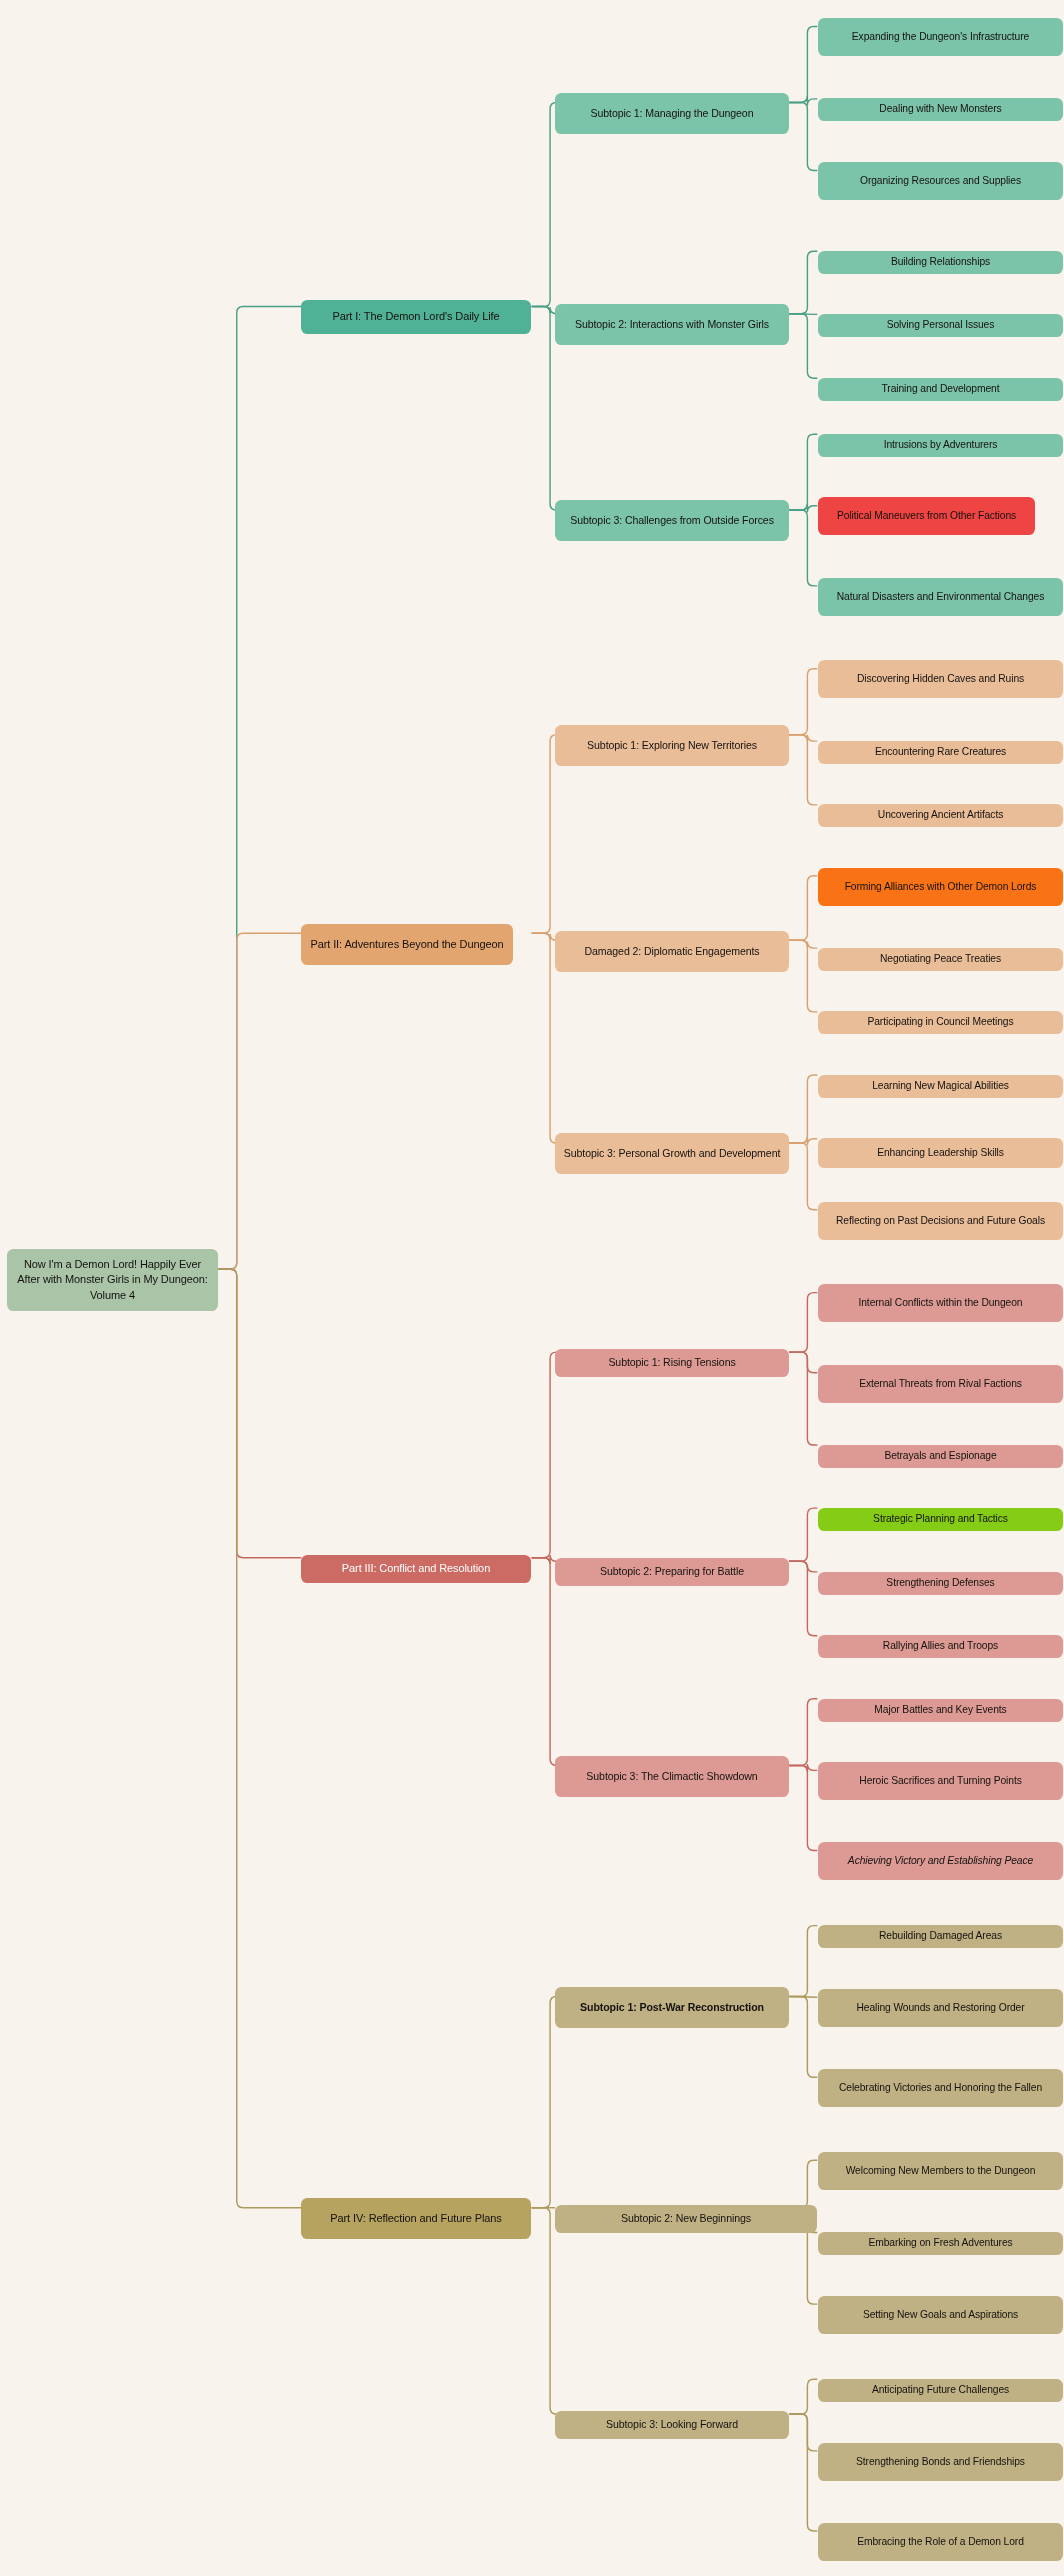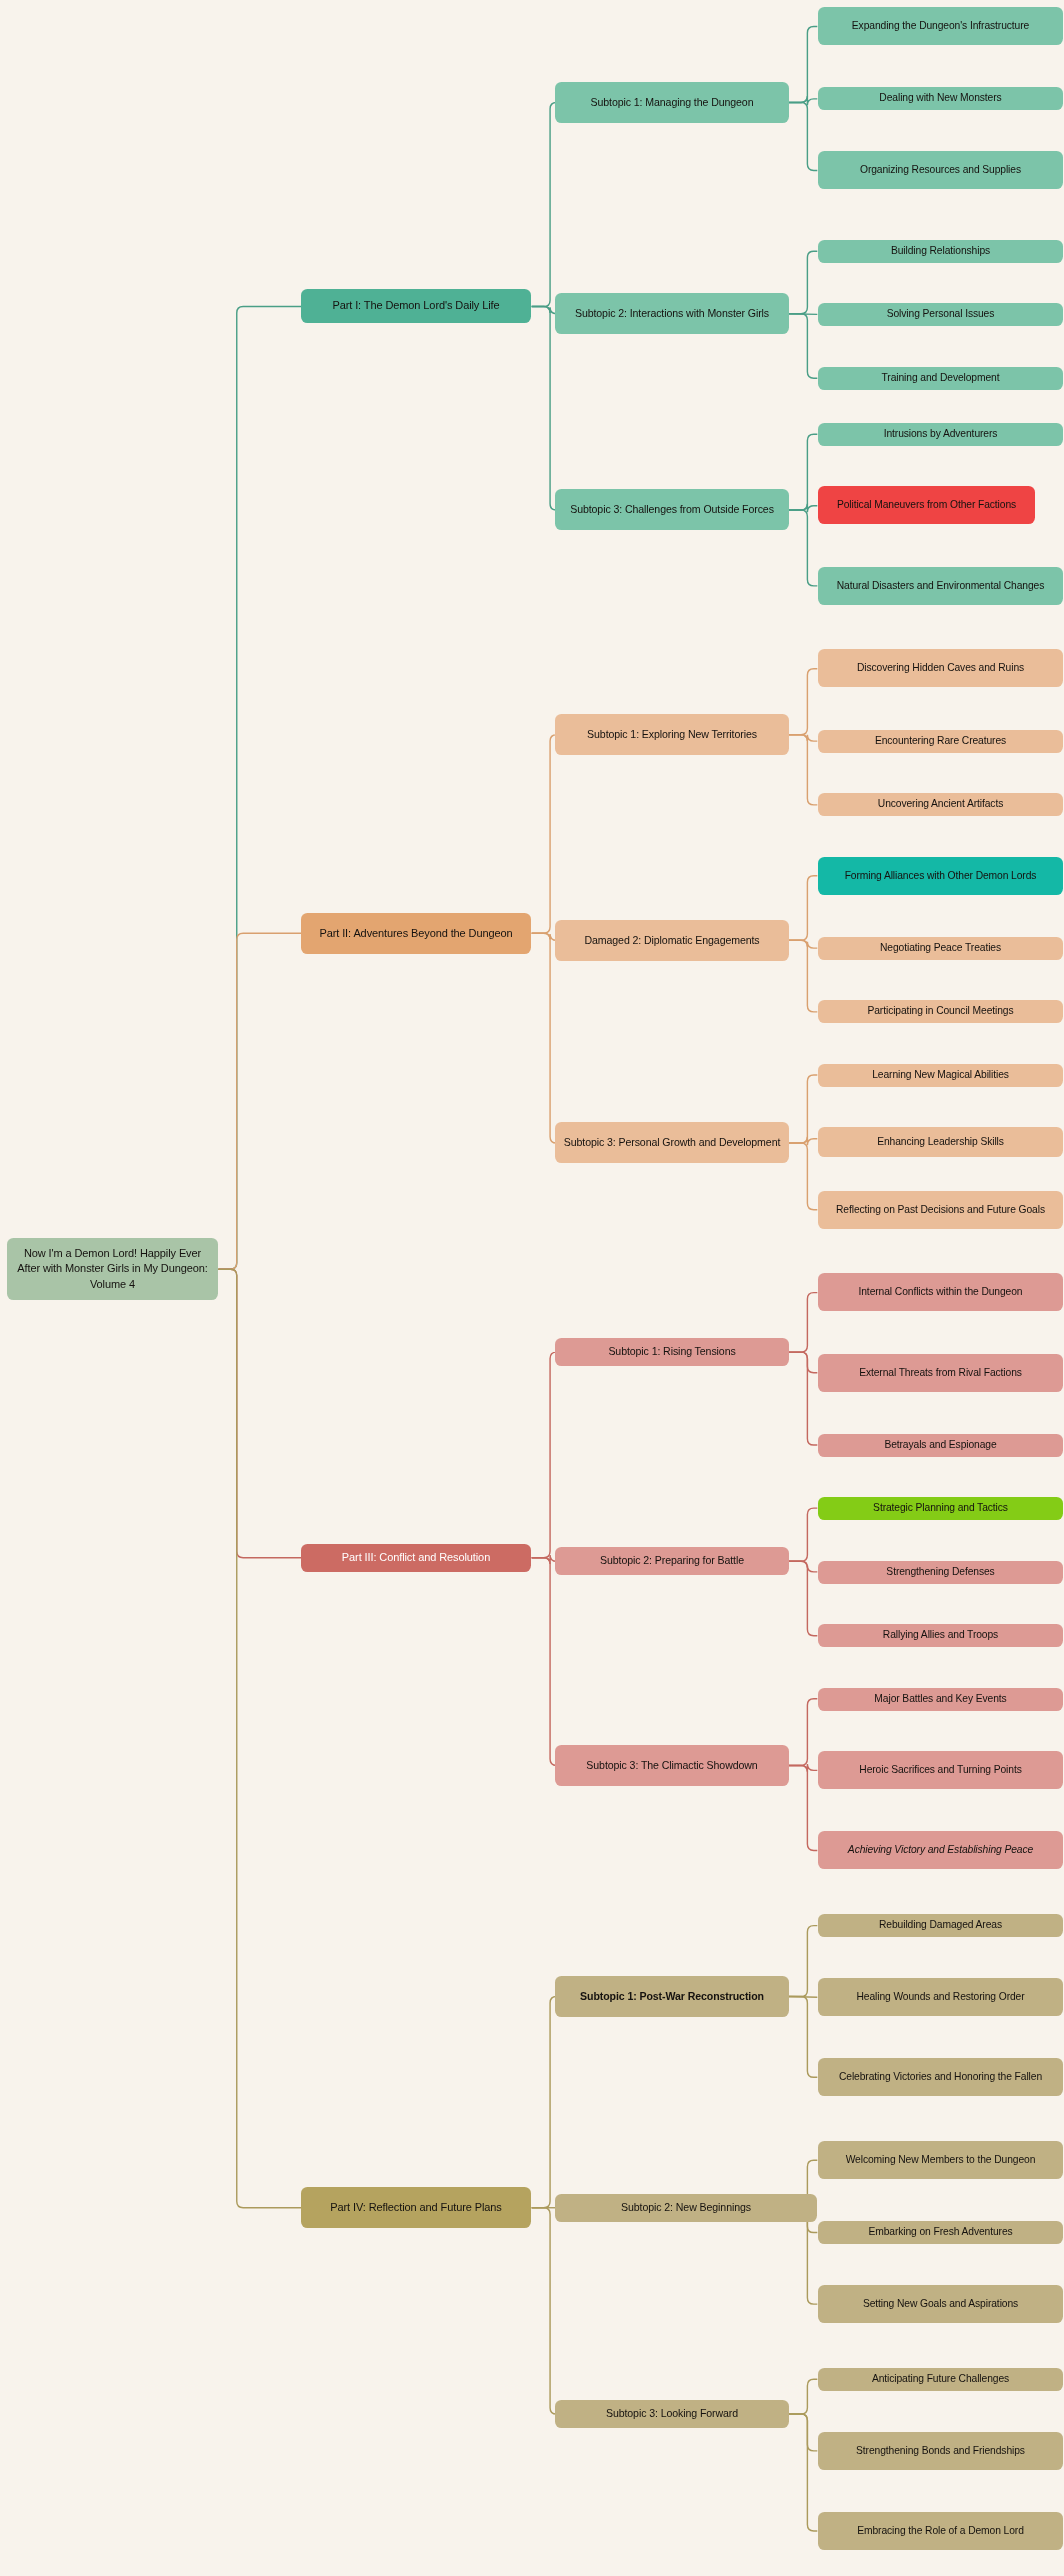--- a/index.html
+++ b/index.html
@@ -14,20 +14,21 @@
   .node{
     position:absolute;
     box-sizing:border-box;
     display:flex;align-items:center;justify-content:center;
     text-align:center;
     border-radius:6.4px;
     color:#15120f;
     line-height:1.42;
     padding:2.8px 7px;
     letter-spacing:-0.1px;
+    margin-top:11px;
   }
   .node.root{font-size:11px;}
   .node.l1{font-size:11px;}
   .node.l2{font-size:10.6px;}
   .node.l3{font-size:10.3px;}
 </style>
 </head>
 <body>
 
 <div id="map">
@@ -93,27 +94,27 @@
       <div class="node l3" style="left: 818px; top: 87px; width: 245px; height: 23px; background: rgb(124, 196, 169);">Dealing with New Monsters</div>
       <div class="node l3" style="left: 818px; top: 151px; width: 245px; height: 38px; background: rgb(124, 196, 169);">Organizing Resources and Supplies</div>
       <div class="node l2" style="left: 555px; top: 293px; width: 234px; height: 41px; background: rgb(124, 196, 169);">Subtopic 2: Interactions with Monster Girls</div>
       <div class="node l3" style="left: 818px; top: 240px; width: 245px; height: 23px; background: rgb(124, 196, 169);">Building Relationships</div>
       <div class="node l3" style="left: 818px; top: 303px; width: 245px; height: 23px; background: rgb(124, 196, 169);">Solving Personal Issues</div>
       <div class="node l3" style="left: 818px; top: 367px; width: 245px; height: 23px; background: rgb(124, 196, 169);">Training and Development</div>
       <div class="node l2" style="left: 555px; top: 489px; width: 234px; height: 41px; background: rgb(124, 196, 169);">Subtopic 3: Challenges from Outside Forces</div>
       <div class="node l3" style="left: 818px; top: 423px; width: 245px; height: 23px; background: rgb(124, 196, 169);">Intrusions by Adventurers</div>
       <div class="node l3" style="left: 818px; top: 486px; width: 217px; height: 38px; background: #ef4444;">Political Maneuvers from Other Factions</div>
       <div class="node l3" style="left: 818px; top: 567px; width: 245px; height: 38px; background: rgb(124, 196, 169);">Natural Disasters and Environmental Changes</div>
-      <div class="node l1" style="left: 301px; top: 913px; width: 230px; height: 41px; background: rgb(227, 165, 112); text-align: center;">Part II: Adventures Beyond the Dungeon</div>
+      <div class="node l1" style="left: 301px; top: 913px; width: 212px; height: 41px; background: rgb(227, 165, 112); text-align: center;">Part II: Adventures Beyond the Dungeon</div>
       <div class="node l2" style="left: 555px; top: 714px; width: 234px; height: 41px; background: rgb(234, 189, 153);">Subtopic 1: Exploring New Territories</div>
       <div class="node l3" style="left: 818px; top: 649px; width: 245px; height: 38px; background: rgb(234, 189, 153);">Discovering Hidden Caves and Ruins</div>
       <div class="node l3" style="left: 818px; top: 730px; width: 245px; height: 23px; background: rgb(234, 189, 153);">Encountering Rare Creatures</div>
       <div class="node l3" style="left: 818px; top: 793px; width: 245px; height: 23px; background: rgb(234, 189, 153);">Uncovering Ancient Artifacts</div>
       <div class="node l2" style="left: 555px; top: 920px; width: 234px; height: 41px; background: rgb(234, 189, 153);">Damaged 2: Diplomatic Engagements</div>
-      <div class="node l3" style="left: 818px; top: 857px; width: 245px; height: 38px; background: #14b8a6;">Forming Alliances with Other Demon Lords</div>
+      <div class="node l3" style="left: 818px; top: 857px; width: 245px; height: 38px; background: #f97316;">Forming Alliances with Other Demon Lords</div>
       <div class="node l3" style="left: 818px; top: 937px; width: 245px; height: 23px; background: rgb(234, 189, 153);">Negotiating Peace Treaties</div>
       <div class="node l3" style="left: 818px; top: 1000px; width: 245px; height: 23px; background: rgb(234, 189, 153);">Participating in Council Meetings</div>
       <div class="node l2" style="left: 555px; top: 1122px; width: 234px; height: 41px; background: rgb(234, 189, 153);">Subtopic 3: Personal Growth and Development</div>
       <div class="node l3" style="left: 818px; top: 1064px; width: 245px; height: 23px; background: rgb(234, 189, 153);">Learning New Magical Abilities</div>
       <div class="node l3" style="left: 818px; top: 1127px; width: 245px; height: 30px; background: rgb(234, 189, 153);">Enhancing Leadership Skills</div>
       <div class="node l3" style="left: 818px; top: 1191px; width: 245px; height: 38px; background: rgb(234, 189, 153);">Reflecting on Past Decisions and Future Goals</div>
       <div class="node l1" style="left: 301px; top: 1544px; width: 230px; height: 28px; background: rgb(204, 107, 99); color: rgb(255, 255, 255);">Part III: Conflict and Resolution</div>
       <div class="node l2" style="left: 555px; top: 1338px; width: 234px; height: 28px; background: rgb(221, 154, 148);">Subtopic 1: Rising Tensions</div>
       <div class="node l3" style="left: 818px; top: 1273px; width: 245px; height: 38px; background: rgb(221, 154, 148);">Internal Conflicts within the Dungeon</div>
       <div class="node l3" style="left: 818px; top: 1354px; width: 245px; height: 38px; background: rgb(221, 154, 148);">External Threats from Rival Factions</div>

